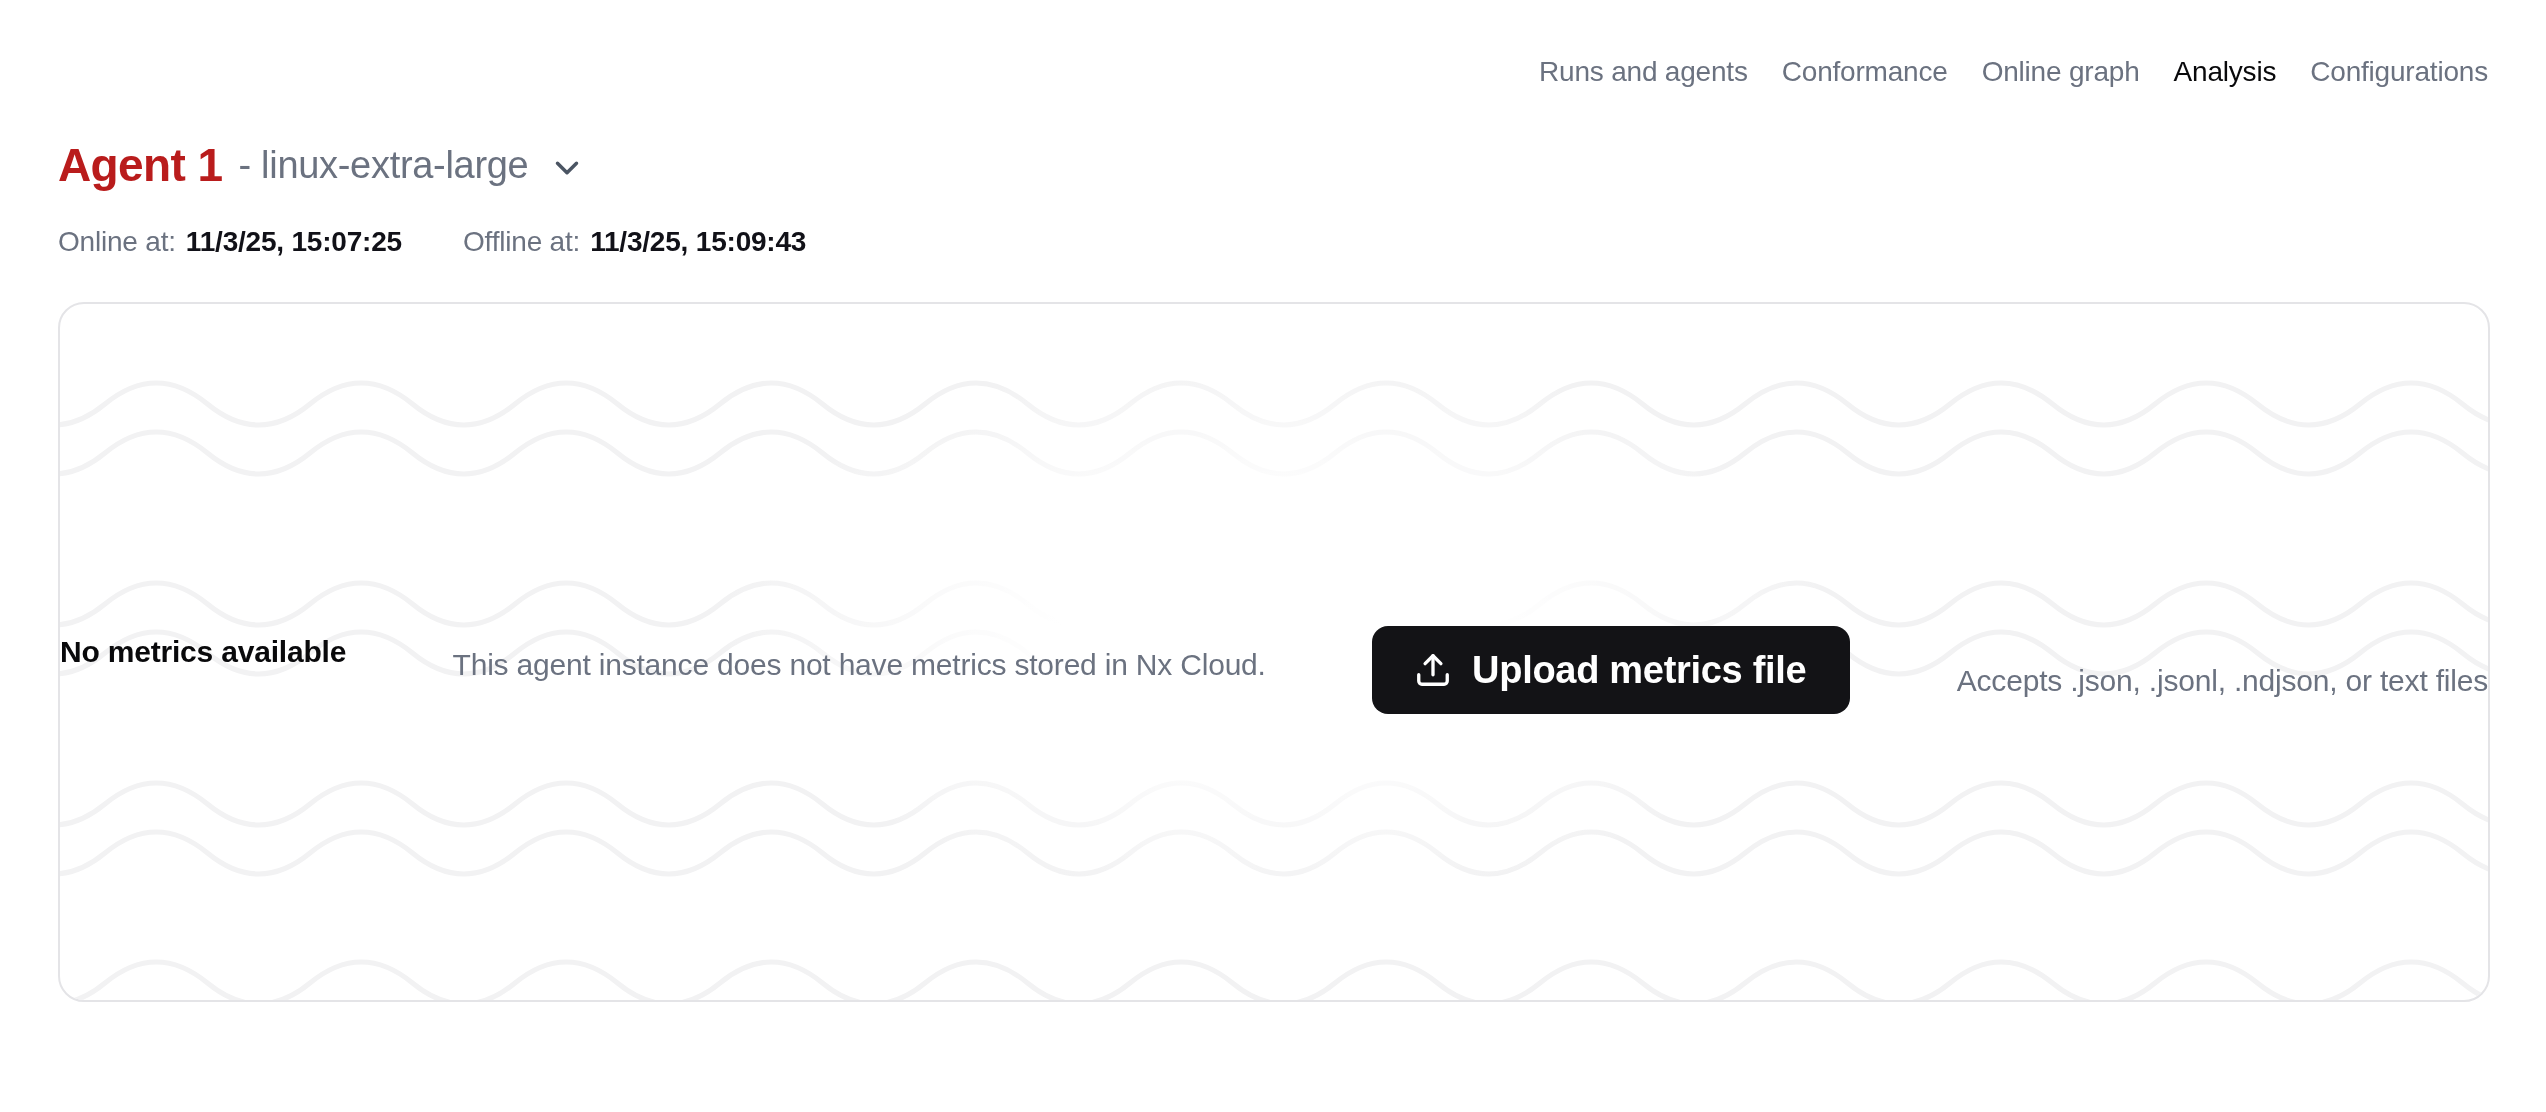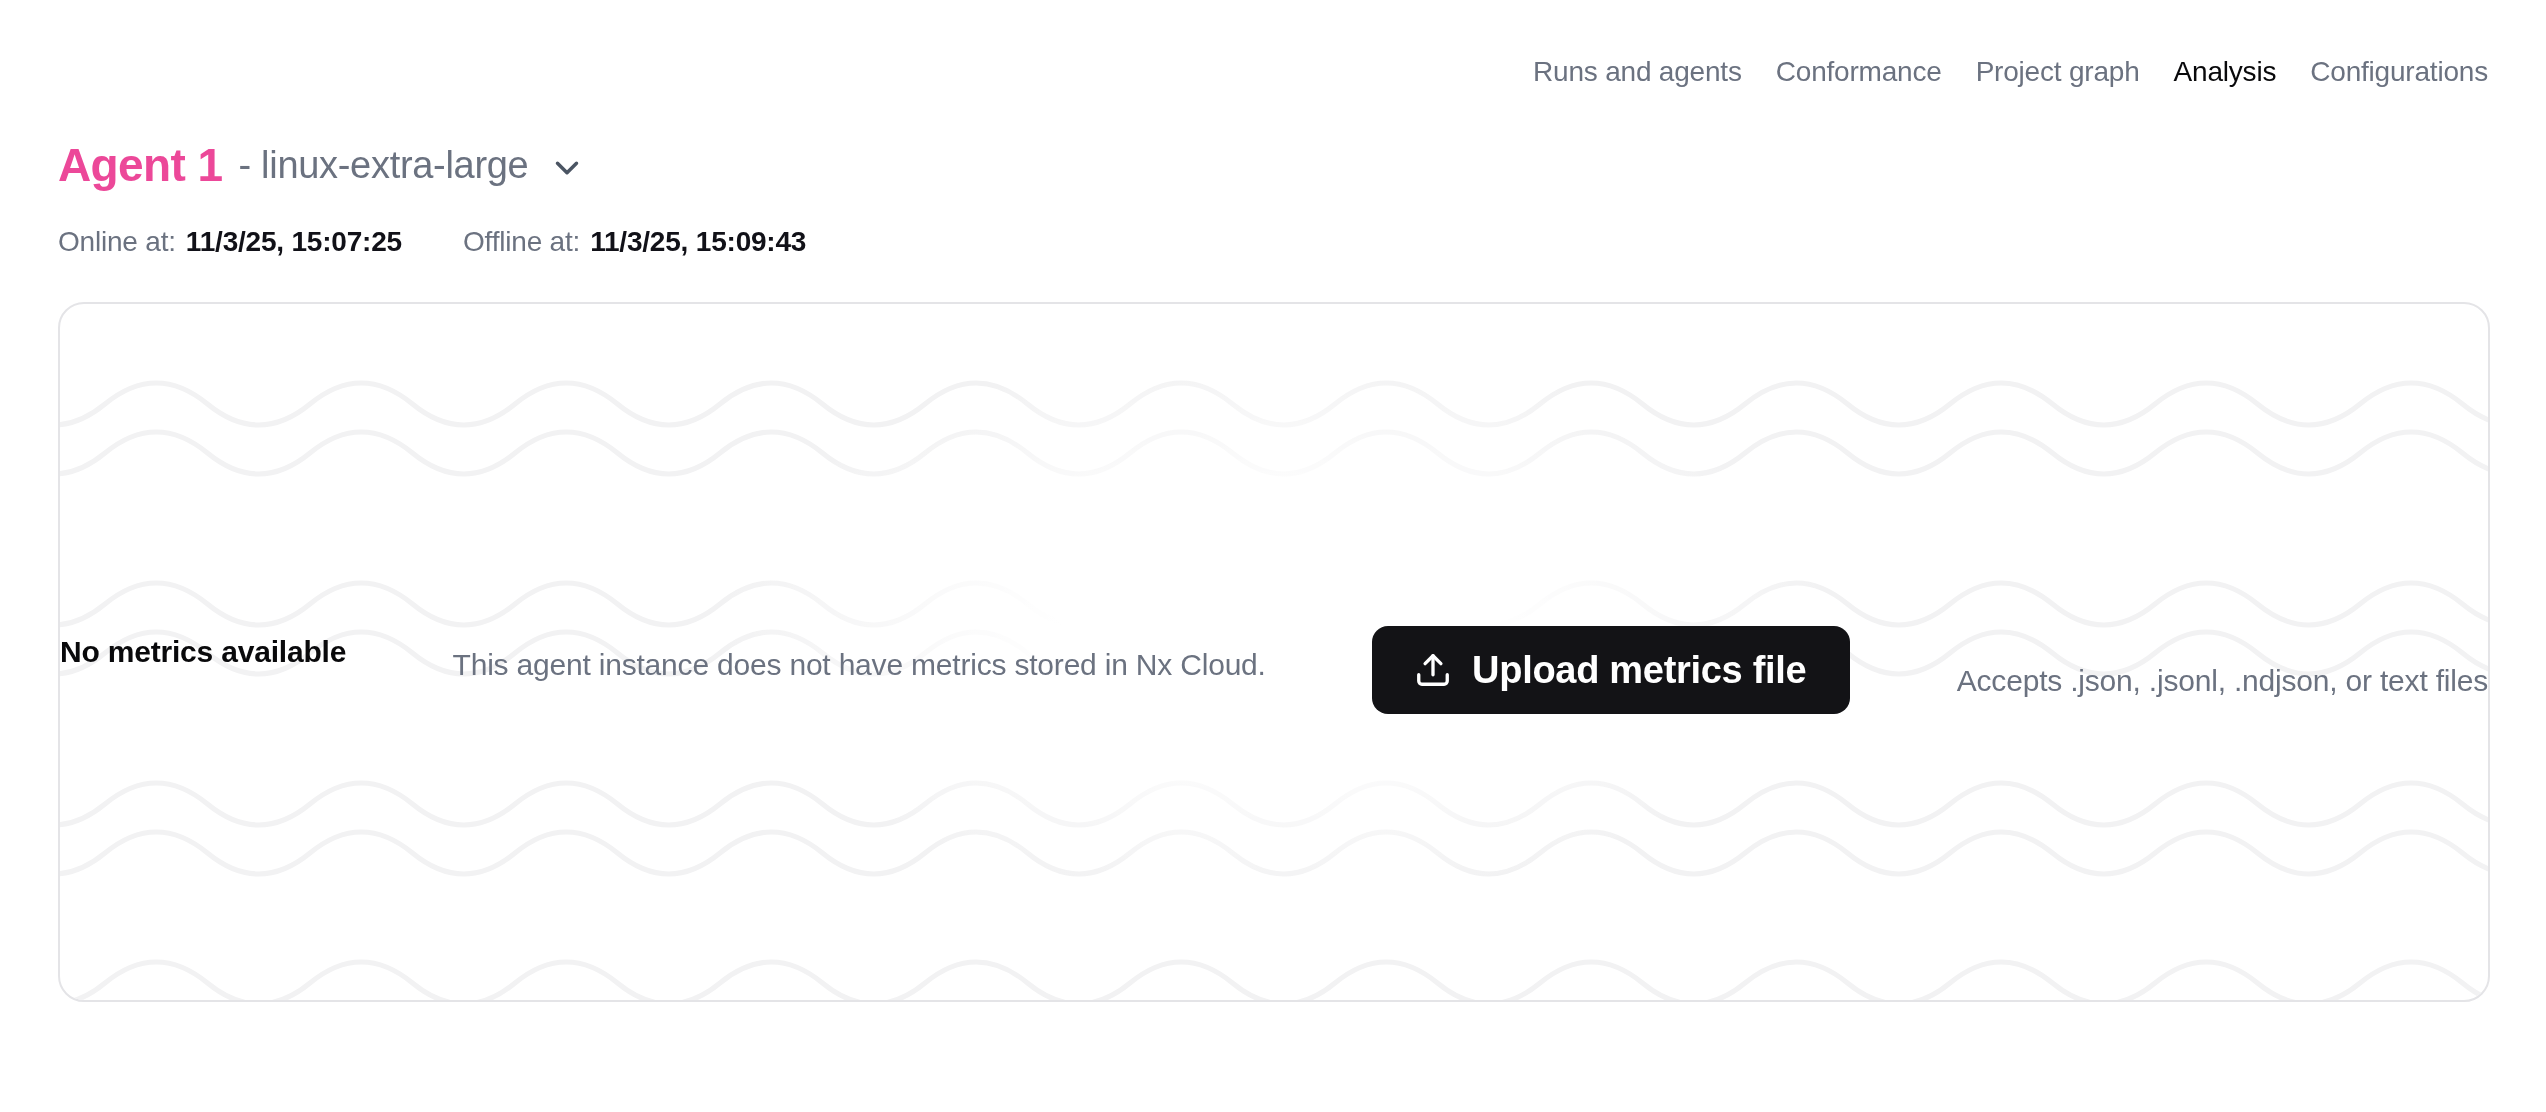--- a/index.html
+++ b/index.html
@@ -21,21 +21,21 @@
   .topnav a { text-decoration: none; color: #6b7280; cursor: pointer; white-space: nowrap; }
   .topnav a.active { color: #09090b; font-weight: 500; }
 
   
   .container { position: absolute; left: 58px; right: 56px; top: 0; }
 
   .agent-header {
     margin-top: 138px;
     display: flex; align-items: center;
   }
-  .agent-title { font-size: 46px; font-weight: 700; color: #ec4899; letter-spacing: -0.6px; }
+  .agent-title { font-size: 46px; font-weight: 700; color: #b91c1c; letter-spacing: -0.6px; }
   .agent-subtitle { font-size: 38px; font-weight: 400; color: #6b7280; margin-left: 16px; letter-spacing: -0.3px; }
   .agent-chevron { margin-left: 20px; margin-top: 6px; color: #4b5563; display: inline-flex; }
 
   .meta-row {
     margin-top: 34px;
     display: flex; align-items: center; gap: 61px;
     font-size: 28px; color: #6b7280; letter-spacing: -0.2px;
   }
   .meta-pair { display: flex; align-items: baseline; gap: 10px; white-space: nowrap; }
   .meta-value { color: #111118; font-weight: 700; }
@@ -77,21 +77,21 @@
   .accept-note { margin-top: 58px; font-size: 30px; color: #6b7280; letter-spacing: -0.2px; }
 </style>
 </head>
 <body>
 
 <div class="page">
 
   <nav class="topnav">
     <a>Runs and agents</a>
     <a>Conformance</a>
-    <a>Project graph</a>
+    <a>Online graph</a>
     <a class="active">Analysis</a>
     <a>Configurations</a>
   </nav>
 
   <div class="container">
 
     <div class="agent-header">
       <span class="agent-title">Agent 1</span>
       <span class="agent-subtitle">- linux-extra-large</span>
       <span class="agent-chevron">

